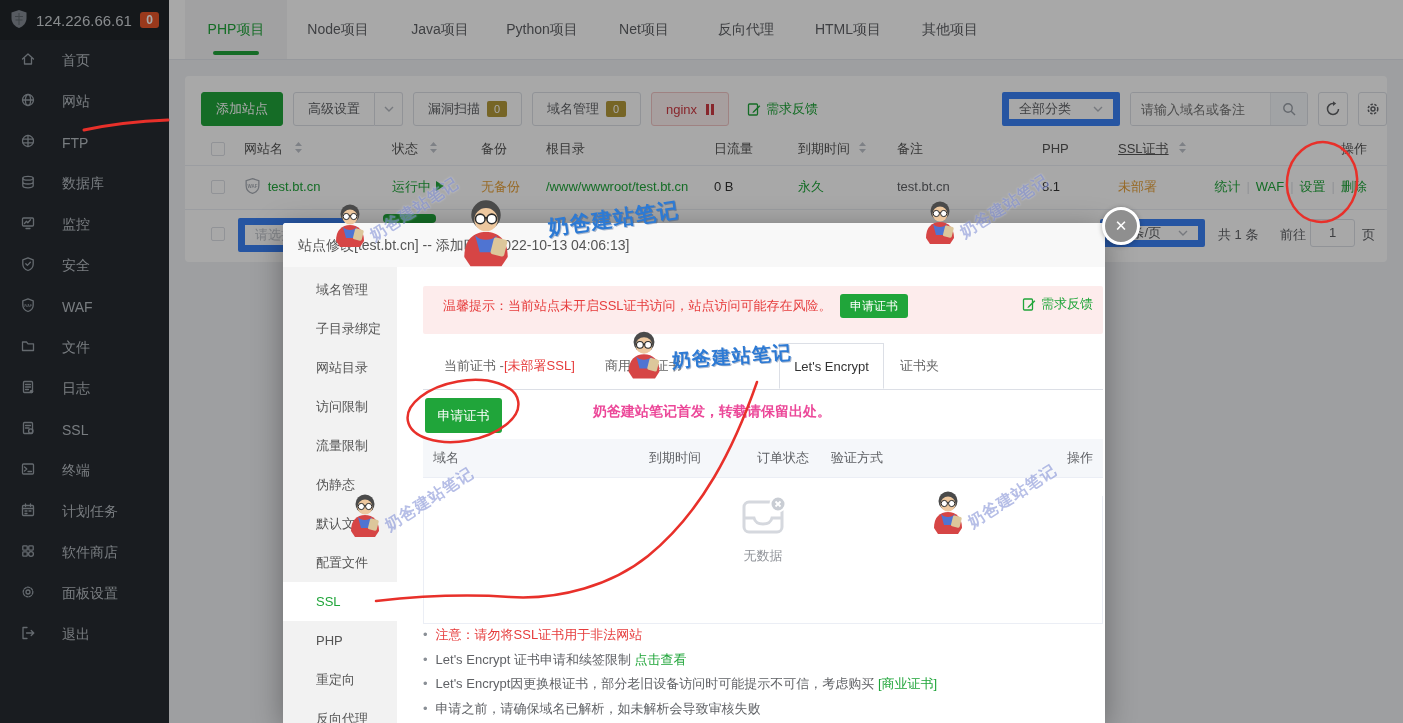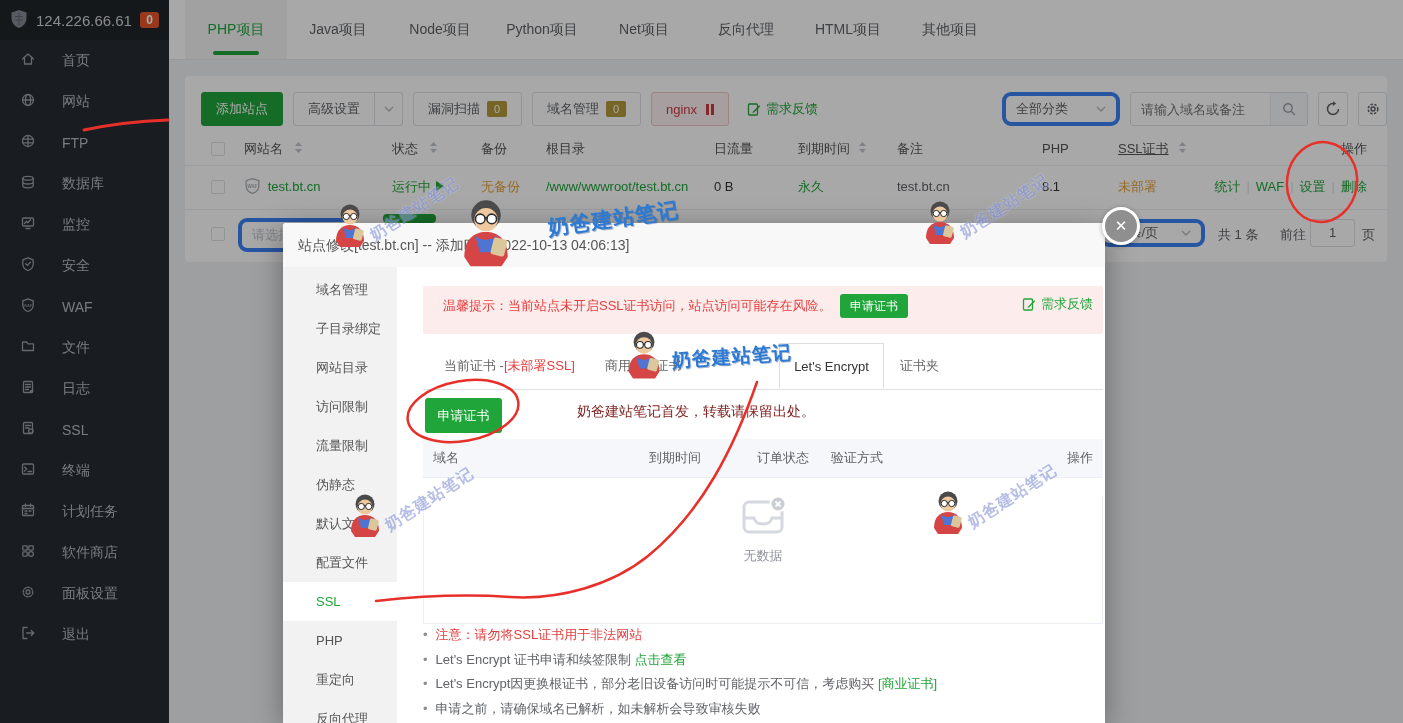--- a/index.html
+++ b/index.html
@@ -27,21 +27,21 @@
   .card{position:absolute;left:185px;top:76px;width:1202px;height:186px;background:#fff;border-radius:4px;z-index:1;}
   .btn{display:inline-flex;align-items:center;height:34px;box-sizing:border-box;border:1px solid #dcdfe6;background:#fff;
        color:#606266;border-radius:3px;padding:0 14px;font-size:13px;cursor:pointer;white-space:nowrap;}
   .btn-green{background:#20a53a;border-color:#20a53a;color:#fff;}
   .badge-num{display:inline-block;min-width:14px;text-align:center;background:#b3993a;color:#fff;border-radius:2px;
              font-size:11px;line-height:16px;padding:0 3px;margin-left:7px;}
   .btn-nginx{border-color:#f2c6c6;background:#fdf1f1;color:#cf3b44;gap:7px;}
   .pause i{display:inline-block;width:3px;height:11px;background:#cf3b44;margin-left:2px;vertical-align:-1px;}
   .green-link{color:#20a53a;display:inline-flex;align-items:center;gap:5px;font-size:13px;cursor:pointer;}
   .selbox{display:inline-flex;align-items:center;justify-content:space-between;height:34px;box-sizing:border-box;
-          border:4px solid #3b82f6;border-radius:9px;background:#fff;color:#606266;padding:0 10px;cursor:pointer;}
+          border:7px solid #3b82f6;border-radius:2px;background:#fff;color:#606266;padding:0 10px;cursor:pointer;}
   .searchbox{display:flex;height:34px;box-sizing:border-box;border:1px solid #dcdfe6;border-radius:3px;background:#fff;overflow:hidden;}
   .searchbox input{border:0;outline:0;flex:1;padding:0 10px;font-size:13px;color:#606266;font-family:inherit;min-width:0;}
   .search-btn{width:36px;display:flex;align-items:center;justify-content:center;background:#f5f7fa;border-left:1px solid #e8ebf0;cursor:pointer;}
   .icon-btn{width:30px;height:34px;box-sizing:border-box;border:1px solid #dcdfe6;border-radius:3px;background:#fff;
             display:inline-flex;align-items:center;justify-content:center;cursor:pointer;}
   .cbx{display:inline-block;width:14px;height:14px;box-sizing:border-box;border:1px solid #dcdfe6;border-radius:2px;background:#fff;cursor:pointer;}
   .th{position:absolute;top:57px;height:32px;line-height:32px;color:#555;font-size:13px;}
   .td{position:absolute;top:89px;height:44px;line-height:44px;font-size:13px;}
   .hdr-border{position:absolute;left:0;top:89px;width:100%;height:0;border-top:1px solid #ebeef5;}
   .row-border{position:absolute;left:0;top:133px;width:100%;height:0;border-top:1px solid #ebeef5;}
@@ -70,21 +70,21 @@
   .alert-btn{position:absolute;left:417px;top:8px;height:24px;line-height:24px;padding:0 10px;background:#20a53a;color:#fff;
              font-size:12px;border-radius:3px;cursor:pointer;}
   .alert-fb{position:absolute;right:10px;top:9px;}
   .mtabs{position:absolute;left:26px;top:76px;width:680px;height:46px;border-bottom:1px solid #dcdfe6;box-sizing:content-box;}
   .mtab{position:absolute;top:0;height:46px;line-height:46px;font-size:13px;color:#666;cursor:pointer;white-space:nowrap;}
   .mtab-active{position:absolute;top:0;height:46px;line-height:46px;left:356px;width:105px;text-align:center;background:#fff;
                border:1px solid #dcdfe6;border-bottom:1px solid #fff;box-sizing:border-box;color:#333;z-index:2;cursor:pointer;}
   .red{color:#e63c3c;}
   .apply-btn{position:absolute;left:28px;top:131px;width:77px;height:35px;line-height:35px;text-align:center;background:#20a53a;
              color:#fff;font-size:13px;border-radius:3px;cursor:pointer;}
-  .wm-claim{position:absolute;left:180px;top:136px;font-size:14px;color:#7f1d1d;}
+  .wm-claim{position:absolute;left:196px;top:136px;font-size:14px;color:#ec4899;font-weight:bold;}
   .ctable{position:absolute;left:26px;top:172px;width:680px;}
   .ctable-hd{height:38px;background:#f5f7fa;position:relative;border-bottom:1px solid #ebeef5;}
   .cth{position:absolute;top:0;line-height:38px;color:#606266;font-size:13px;}
   .ctable-bd{height:128px;border:1px solid #ebeef5;border-top:none;box-sizing:border-box;text-align:center;}
   .empty-txt{color:#909399;font-size:13px;margin-top:6px;}
   .notes{position:absolute;left:26px;top:356px;font-size:13px;color:#606266;}
   .note-line{height:24.5px;line-height:24.5px;white-space:nowrap;}
   .bullet{margin-right:8px;color:#8a8f96;}
   .note-link{color:#20a53a;cursor:pointer;}
 
@@ -223,22 +223,22 @@
           <span><svg width="16" height="16" viewBox="0 0 16 16" class="mi">
               <path d="M7 2.5 H3 V13.5 H7 M6.5 8 H13.5 M11.2 5.5 L13.8 8 L11.2 10.5"></path>
             </svg></span>
           <span>退出</span>
         </div>
     </div>
   </div>
 
   <div class="toptabs">
     <div class="toptab active">PHP项目</div>
+    <div class="toptab">Node项目</div>
     <div class="toptab">Java项目</div>
-    <div class="toptab">Node项目</div>
     <div class="toptab">Python项目</div>
     <div class="toptab">Net项目</div>
     <div class="toptab">反向代理</div>
     <div class="toptab">HTML项目</div>
     <div class="toptab">其他项目</div>
   </div>
 
   <div class="card">
 
     <div class="abs" style="left:16px;top:16px;display:flex;gap:10px;align-items:center;">

